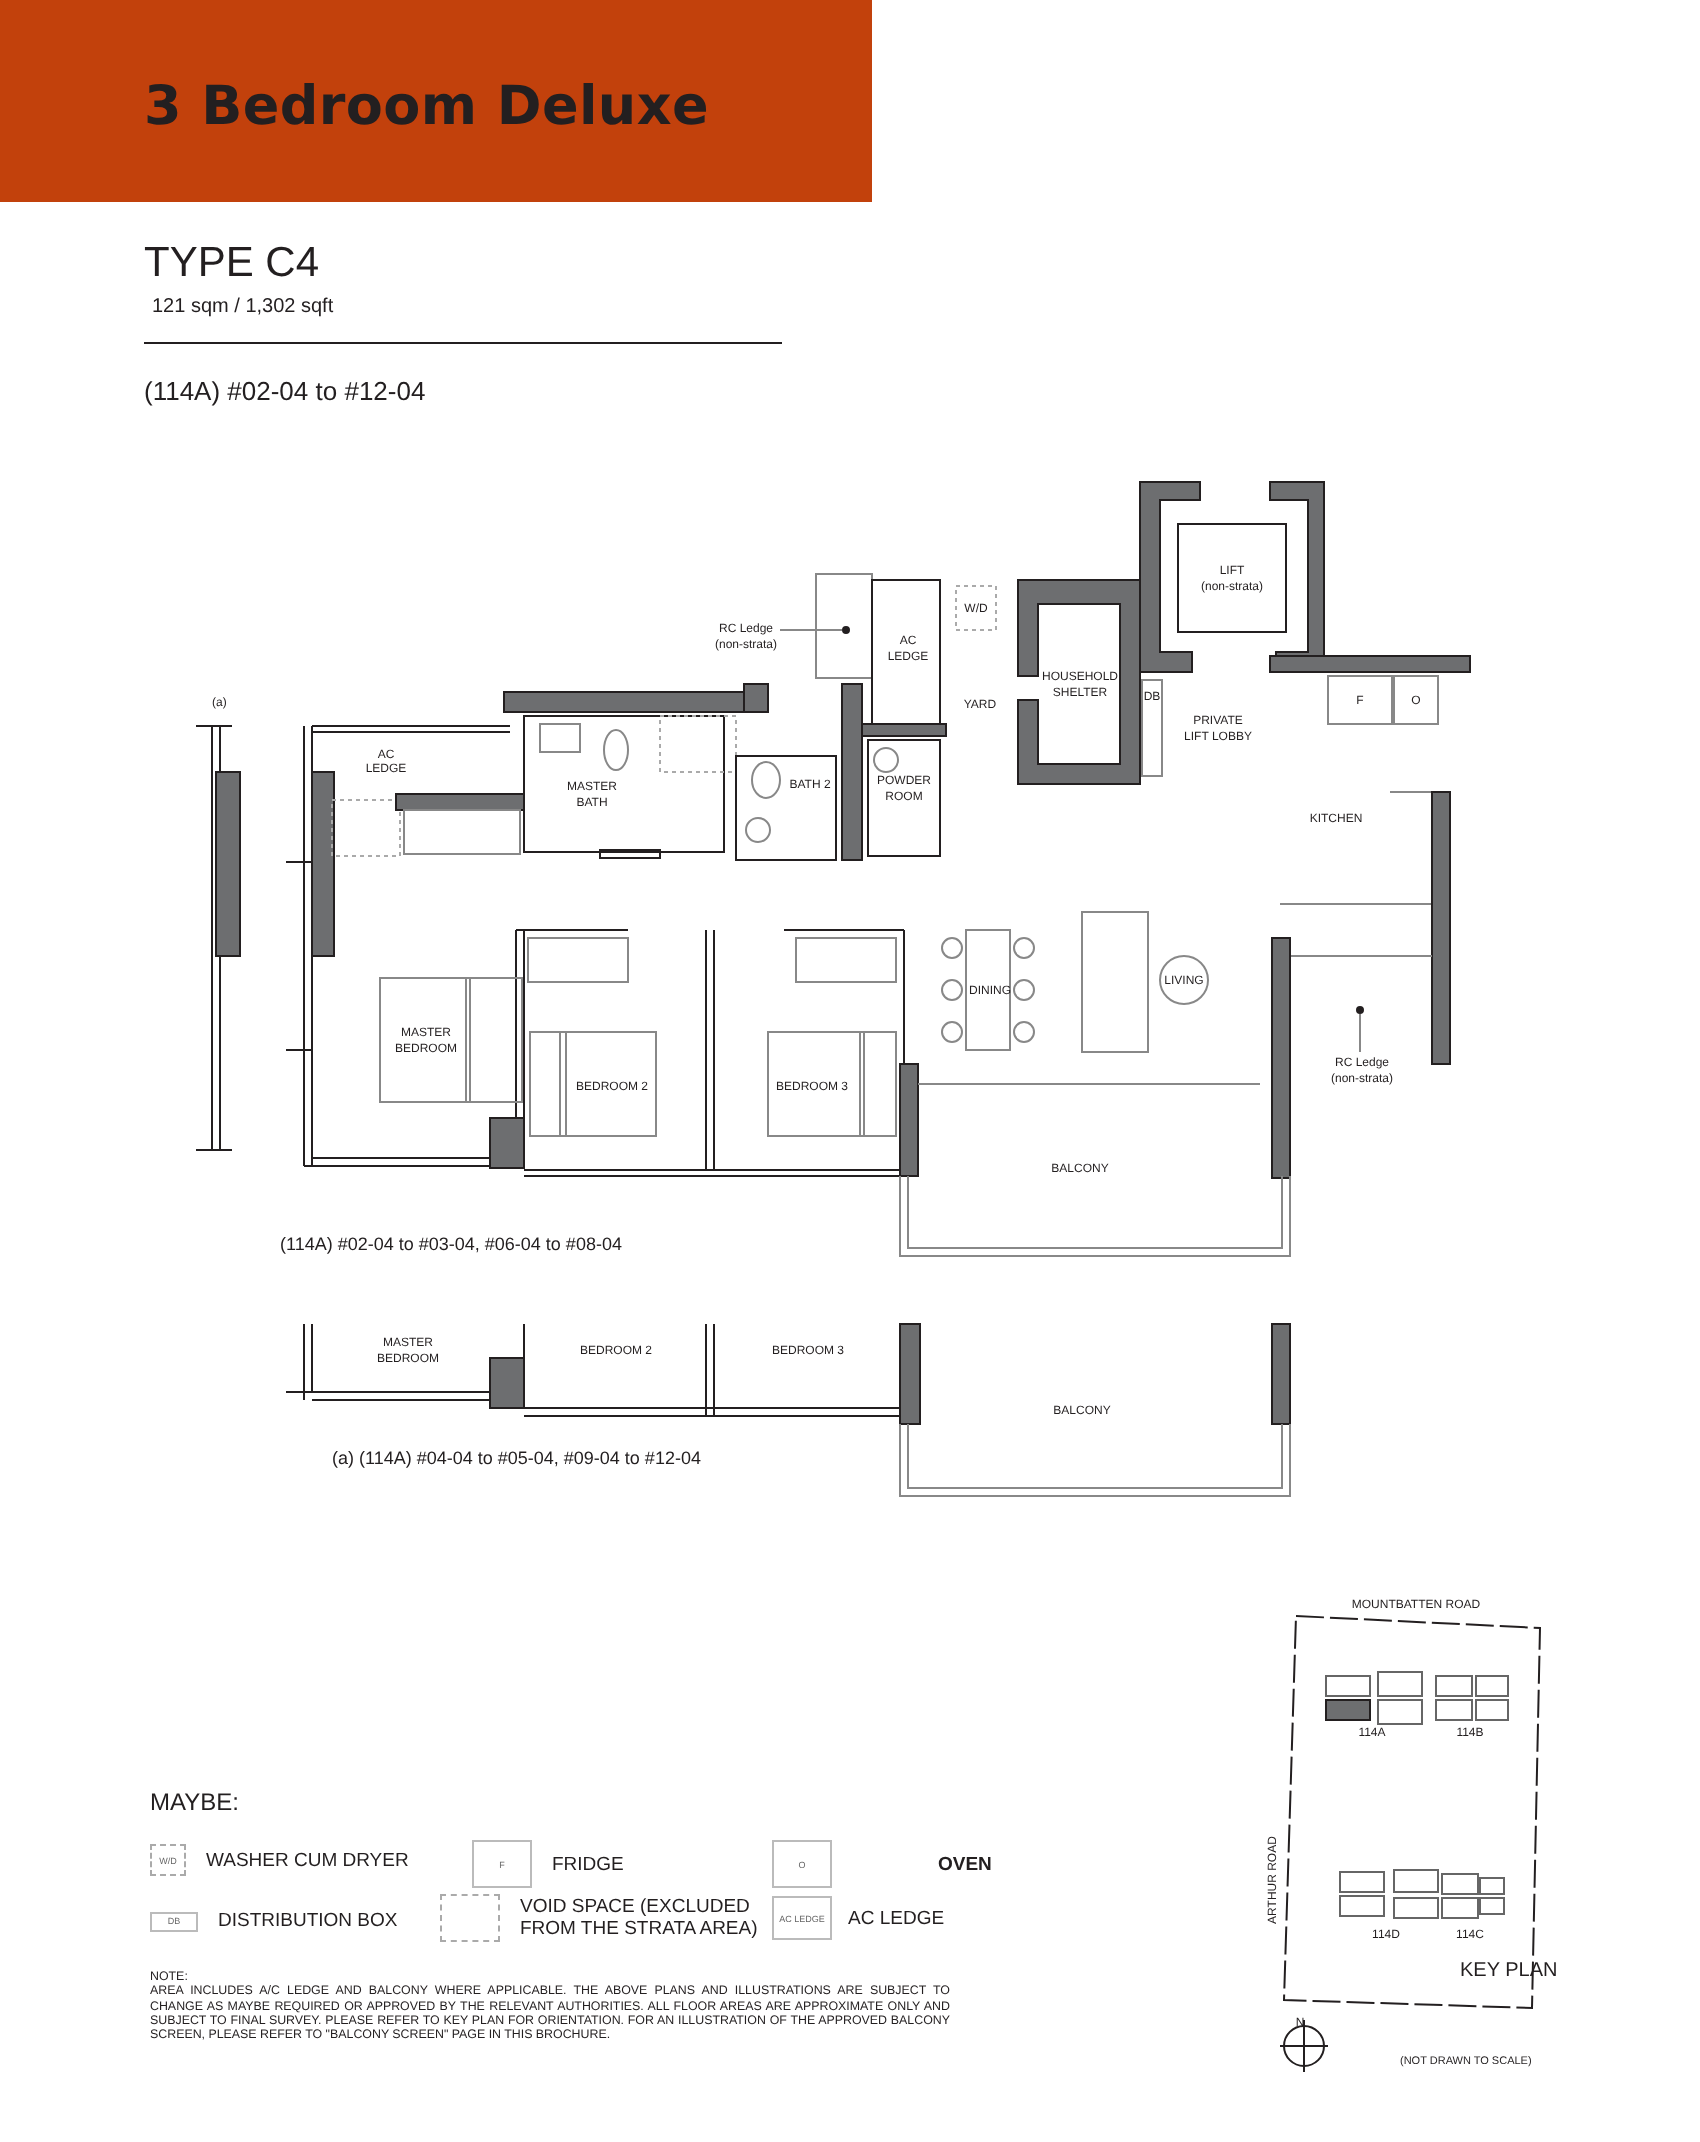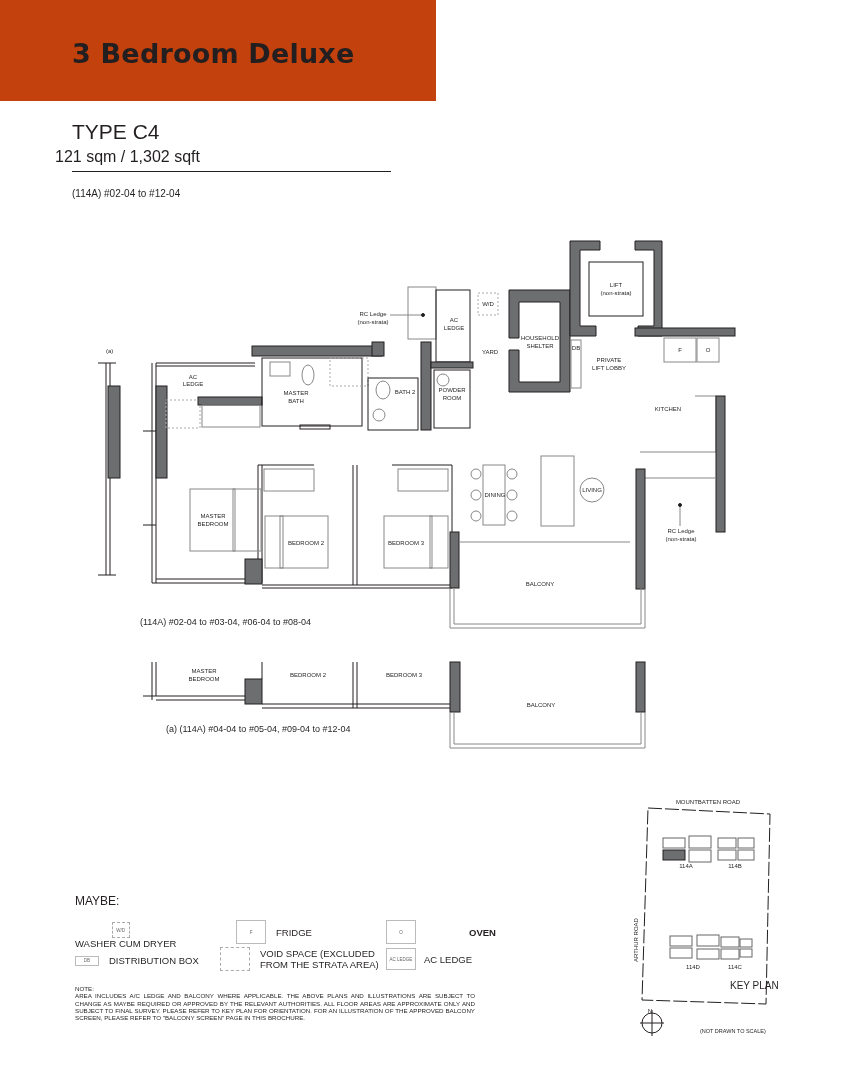--- a/index.html
+++ b/index.html
@@ -1,22 +1,22 @@
 <!DOCTYPE html>
 <html><head>
 <meta charset="utf-8">
 <style>
   html,body{margin:0;padding:0;background:#fff;}
   body{width:850px;height:1071px;position:relative;overflow:hidden;font-family:"Liberation Sans",sans-serif;color:#231f20;}
   .banner{position:absolute;left:0;top:0;width:436px;height:101px;background:#c2410c;}
   .banner h1{position:absolute;left:72px;top:38px;margin:0;font-family:"DejaVu Sans",sans-serif;font-weight:bold;font-size:27px;letter-spacing:0.2px;color:#231f20;}
   .type{position:absolute;left:72px;top:120px;font-size:21px;}
-  .area{position:absolute;left:55px;top:148px;font-size:16px;}
+  .area{position:absolute;left:76px;top:148px;font-size:10px;}
   .rule{position:absolute;left:72px;top:171px;width:319px;height:1px;background:#231f20;}
-  .units{position:absolute;left:72px;top:188px;font-size:10px;}
+  .units{position:absolute;left:72px;top:188px;font-size:13px;}
   svg.plan{position:absolute;left:0;top:0;}
   .lbl{font-family:"Liberation Sans",sans-serif;font-size:6px;fill:#231f20;}
   .cap{position:absolute;font-size:9px;}
   .legend-title{position:absolute;left:75px;top:894px;font-size:12px;}
   .leg{position:absolute;font-size:9.5px;display:flex;align-items:center;}
   .leg .sw{border:1px dashed #aaa;display:flex;align-items:center;justify-content:center;font-size:4.5px;color:#666;margin-right:10px;}
   .note{position:absolute;left:75px;top:985px;width:400px;font-size:6.2px;line-height:7.3px;}
   .kp-title{position:absolute;left:730px;top:980px;font-size:10px;}
   .kp-sub{position:absolute;left:700px;top:1028px;font-size:5.5px;}
 </style>
@@ -217,21 +217,21 @@
     <text class="lbl" x="735" y="868" text-anchor="middle" stroke="none" fill="#231f20" font-size="4">114B</text>
     <text class="lbl" x="693" y="969" text-anchor="middle" stroke="none" fill="#231f20" font-size="4">114D</text>
     <text class="lbl" x="735" y="969" text-anchor="middle" stroke="none" fill="#231f20" font-size="4">114C</text>
   </g>
 </svg>
 
 <div class="cap" style="left:140px;top:617px;text-align:center;">(114A) #02-04 to #03-04, #06-04 to #08-04</div>
 <div class="cap" style="left:150px;top:724px;padding-left:16px;">(a) (114A) #04-04 to #05-04, #09-04 to #12-04</div>
 
 <div class="legend-title">MAYBE:</div>
-<div class="leg" style="left:75px;top:922px;flex-direction:column;">
+<div class="leg" style="left:75px;top:922px;">
   <span class="sw" style="width:16px;height:14px;">W/D</span>
   <span>WASHER CUM DRYER</span>
 </div>
 <div class="leg" style="left:220px;top:920px;margin-left:16px;">
   <span class="sw" style="width:28px;height:22px;border-style:solid;border-color:#bbb;">F</span>
   <span>FRIDGE</span>
 </div>
 <div class="leg" style="left:386px;top:920px;font-weight:bold;gap:43px;">
   <span class="sw" style="width:28px;height:22px;border-style:solid;border-color:#bbb;font-weight:normal;">O</span>
   <span>OVEN</span>

